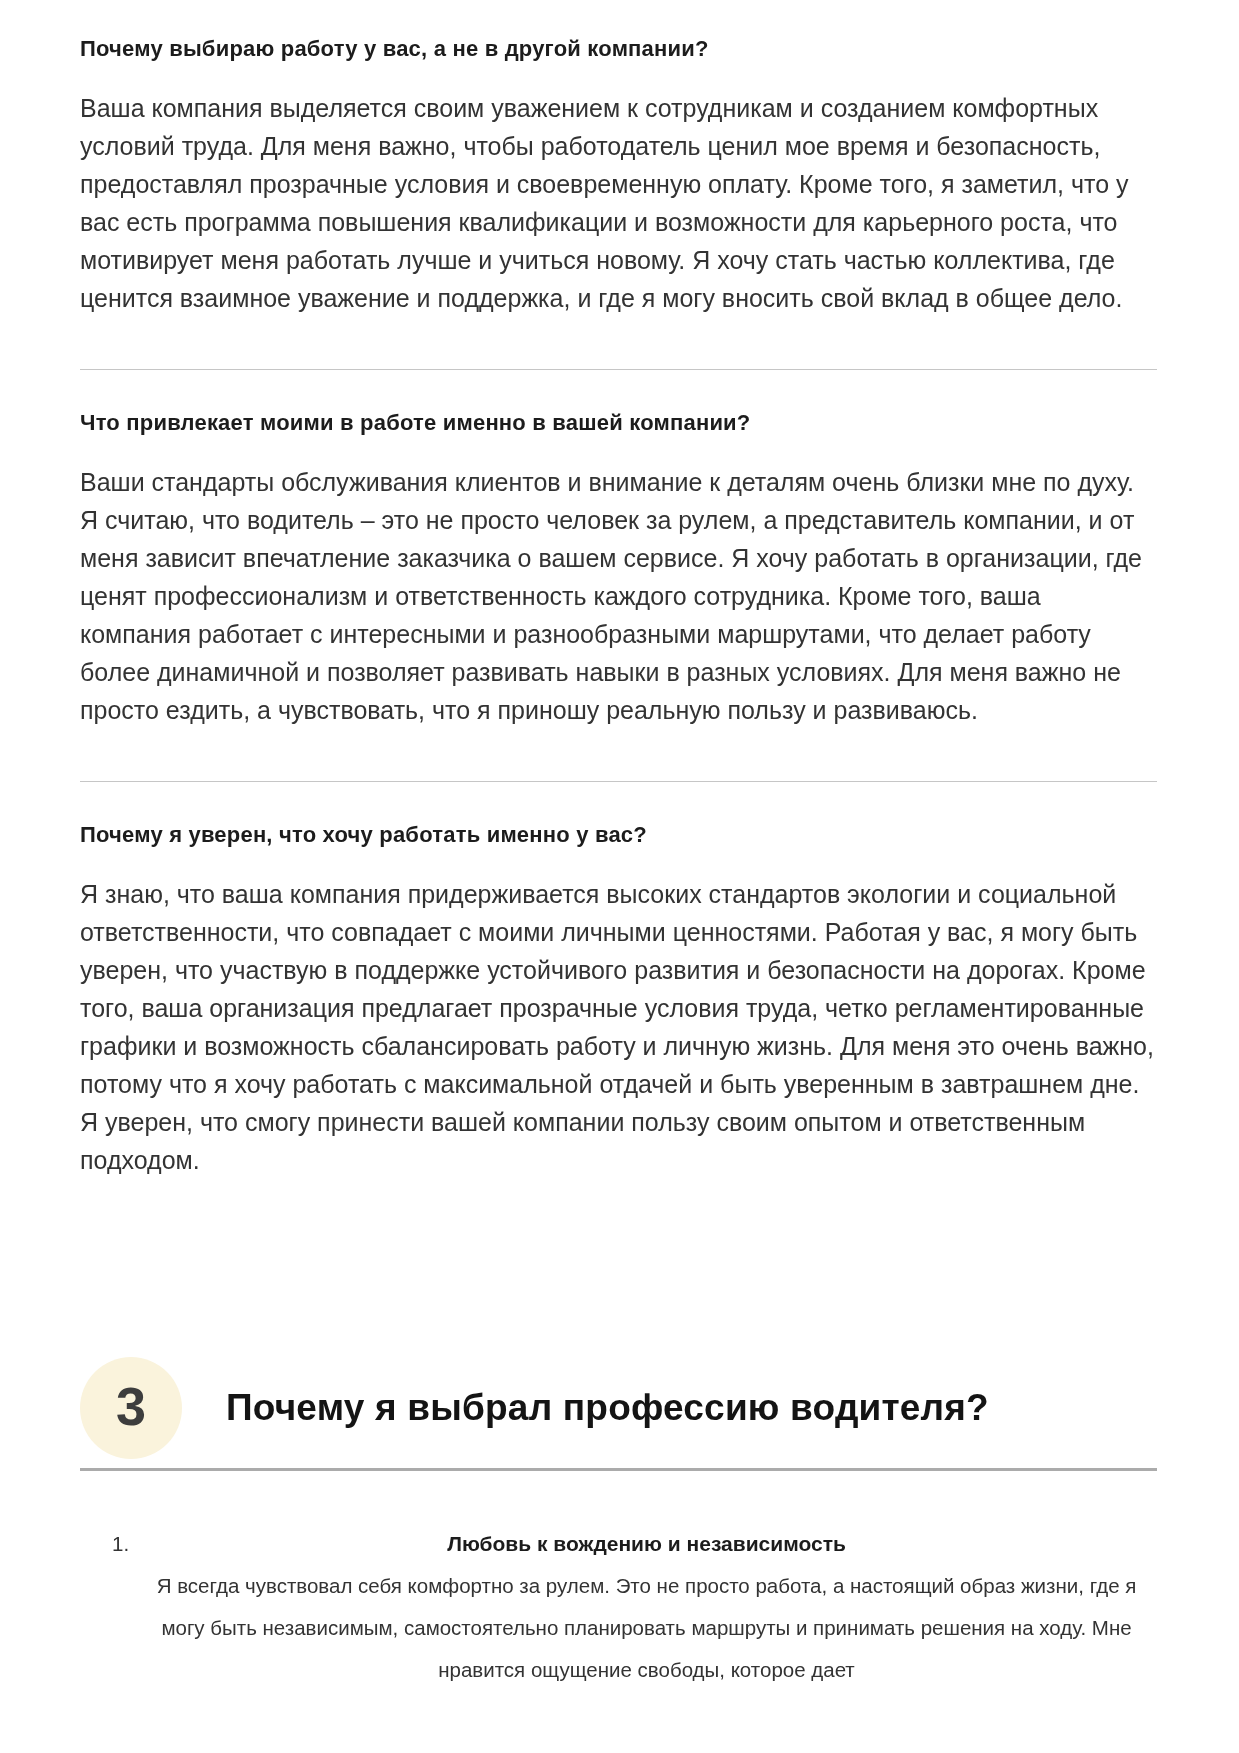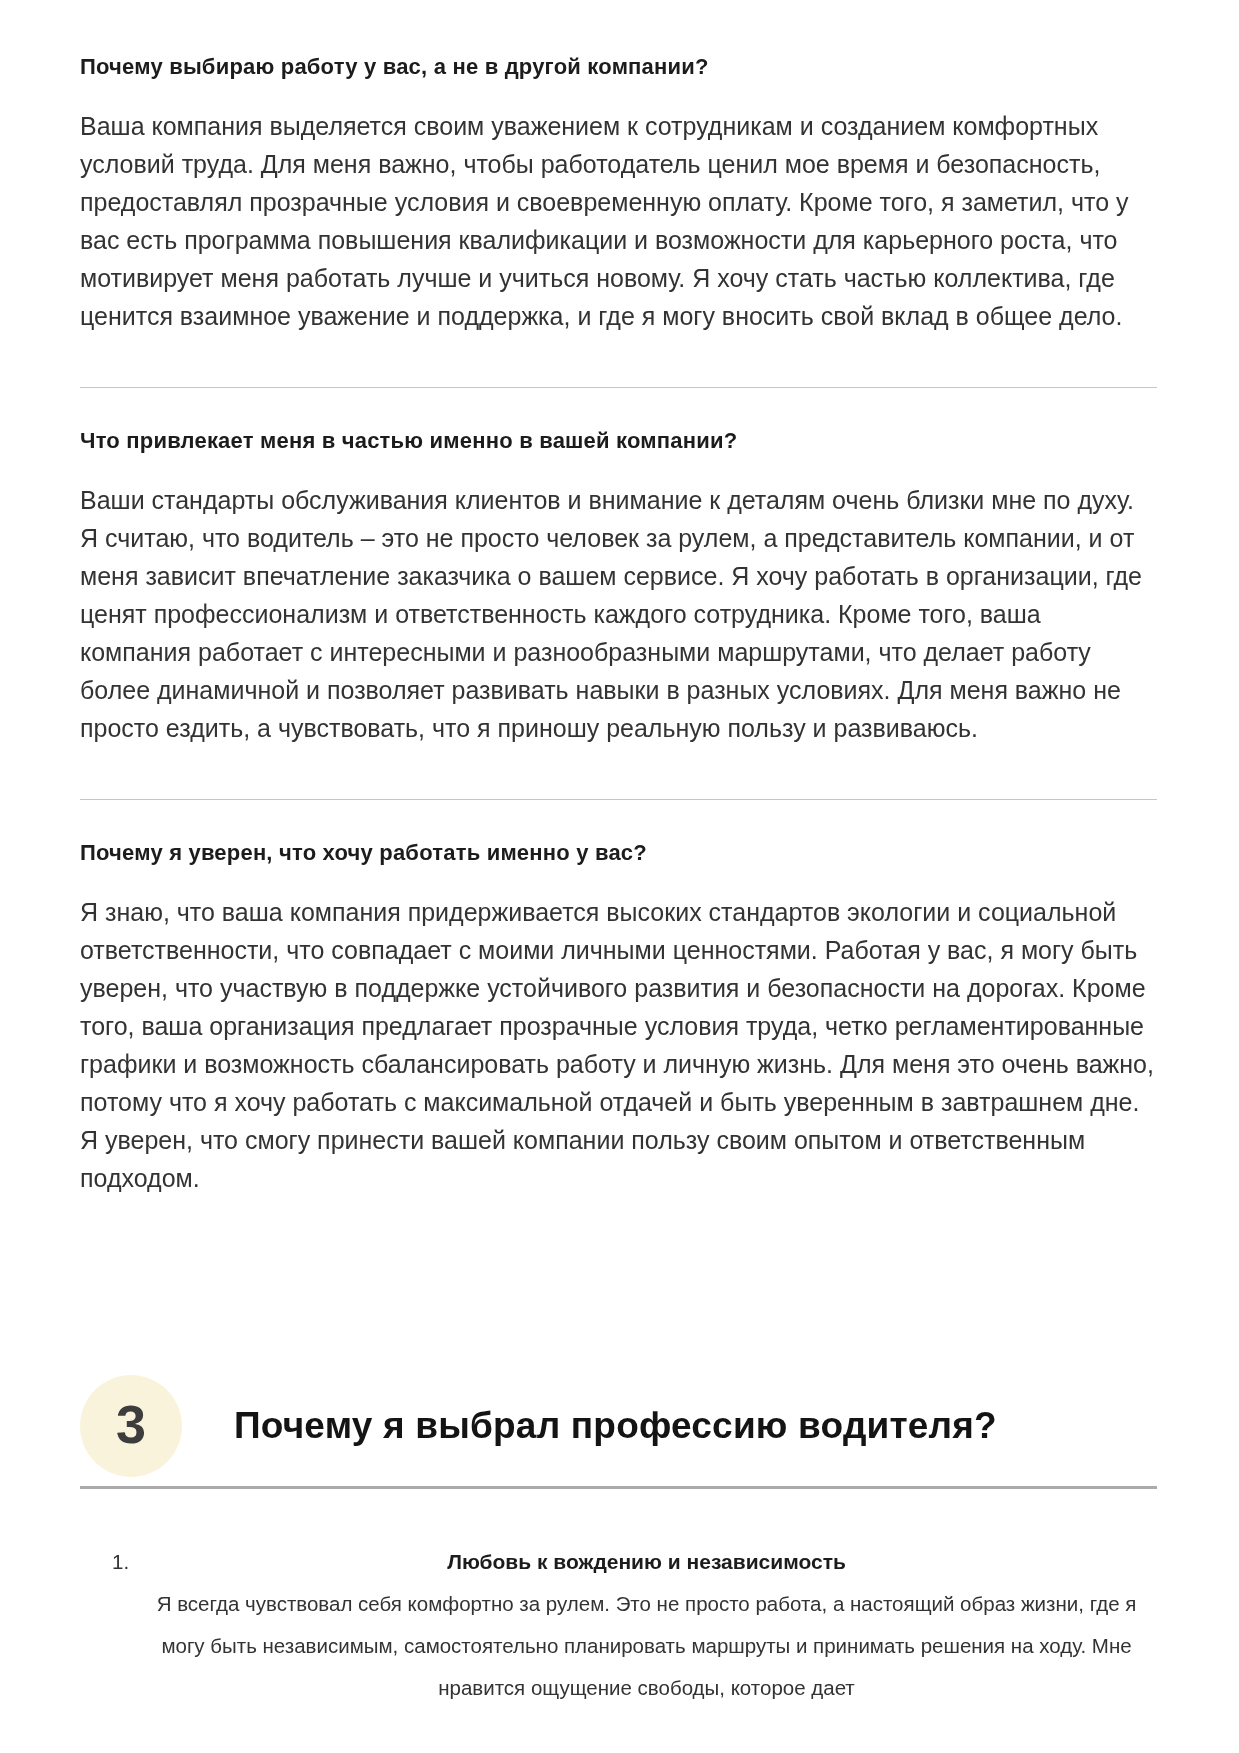--- a/index.html
+++ b/index.html
@@ -11,21 +11,21 @@
   body {
     width: 1239px;
     height: 1753px;
     overflow: hidden;
     font-family: "Liberation Sans", sans-serif;
     color: #333333;
   }
   .page {
     width: 100%;
     height: 100%;
-    padding: 54px 82px 0 80px;
+    padding: 36px 82px 0 80px;
   }
   
   .question {
     font-size: 22px;
     font-weight: bold;
     color: #1c1c1c;
     margin: 0 0 27px 0;
     letter-spacing: 0.2px;
   }
   .answer {
@@ -62,21 +62,21 @@
     font-size: 54px;
     font-weight: bold;
     color: #3d3d3d;
     line-height: 1;
     transform: translateY(-2px);
   }
   .section-title {
     font-size: 37px;
     font-weight: bold;
     color: #141414;
-    margin: 8px;
+    margin: 0;
     letter-spacing: 0.2px;
   }
   .section-divider {
     border: none;
     border-top: 3px solid #ababab;
     margin: 9px 0 0 0;
     height: 0;
   }
   
   .numbered-list {
@@ -113,21 +113,21 @@
 <div class="page">
 
   <section class="qa-section">
     <h2 class="question">Почему выбираю работу у вас, а не в другой компании?</h2>
     <p class="answer">Ваша компания выделяется своим уважением к сотрудникам и созданием комфортных условий труда. Для меня важно, чтобы работодатель ценил мое время и безопасность, предоставлял прозрачные условия и своевременную оплату. Кроме того, я заметил, что у вас есть программа повышения квалификации и возможности для карьерного роста, что мотивирует меня работать лучше и учиться новому. Я хочу стать частью коллектива, где ценится взаимное уважение и поддержка, и где я могу вносить свой вклад в общее дело.</p>
   </section>
 
   <hr class="divider">
 
   <section class="qa-section">
-    <h2 class="question">Что привлекает меня в частью именно в вашей компании?</h2>
+    <h2 class="question">Что привлекает моими в работе именно в вашей компании?</h2>
     <p class="answer">Ваши стандарты обслуживания клиентов и внимание к деталям очень близки мне по духу. Я считаю, что водитель – это не просто человек за рулем, а представитель компании, и от меня зависит впечатление заказчика о вашем сервисе. Я хочу работать в организации, где ценят профессионализм и ответственность каждого сотрудника. Кроме того, ваша компания работает с интересными и разнообразными маршрутами, что делает работу более динамичной и позволяет развивать навыки в разных условиях. Для меня важно не просто ездить, а чувствовать, что я приношу реальную пользу и развиваюсь.</p>
   </section>
 
   <hr class="divider">
 
   <section class="qa-section">
     <h2 class="question">Почему я уверен, что хочу работать именно у вас?</h2>
     <p class="answer">Я знаю, что ваша компания придерживается высоких стандартов экологии и социальной ответственности, что совпадает с моими личными ценностями. Работая у вас, я могу быть уверен, что участвую в поддержке устойчивого развития и безопасности на дорогах. Кроме того, ваша организация предлагает прозрачные условия труда, четко регламентированные графики и возможность сбалансировать работу и личную жизнь. Для меня это очень важно, потому что я хочу работать с максимальной отдачей и быть уверенным в завтрашнем дне. Я уверен, что смогу принести вашей компании пользу своим опытом и ответственным подходом.</p>
   </section>
 

